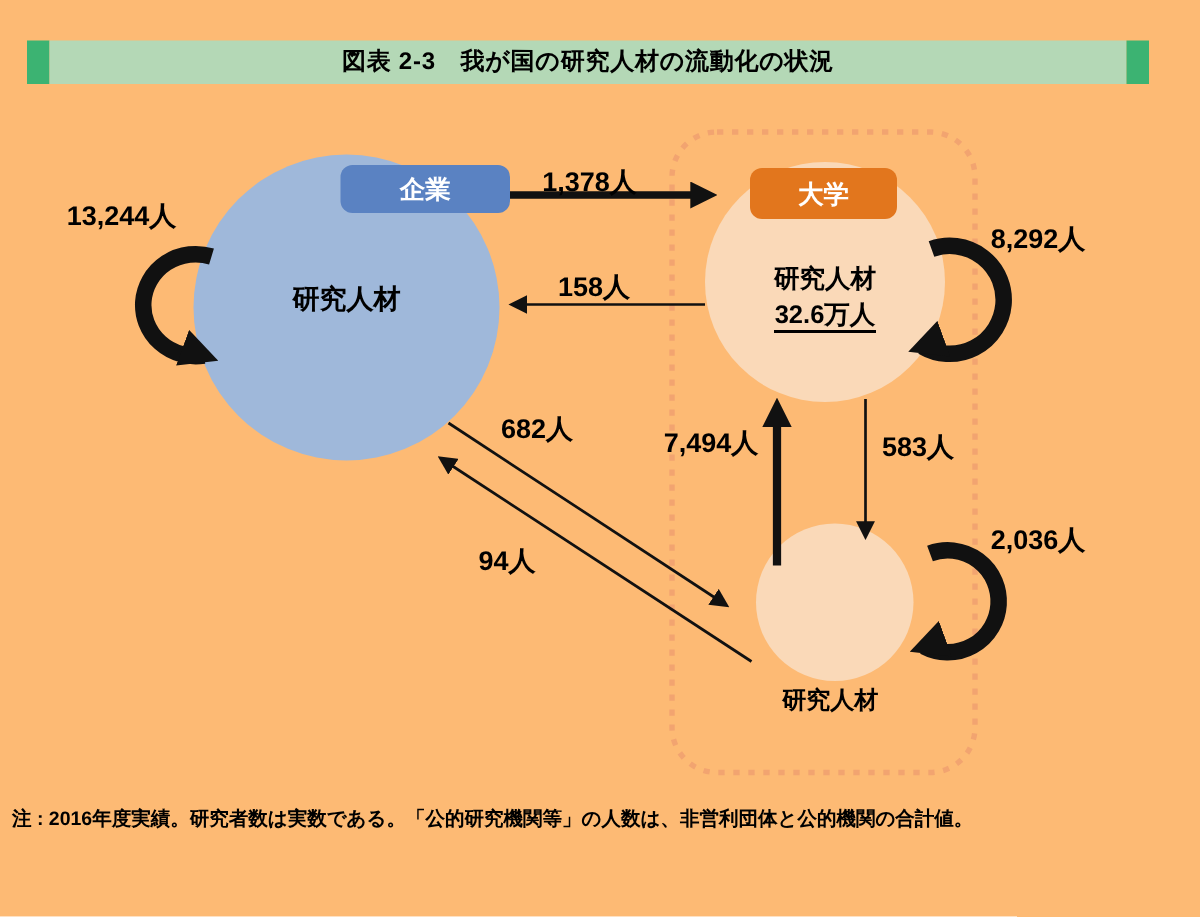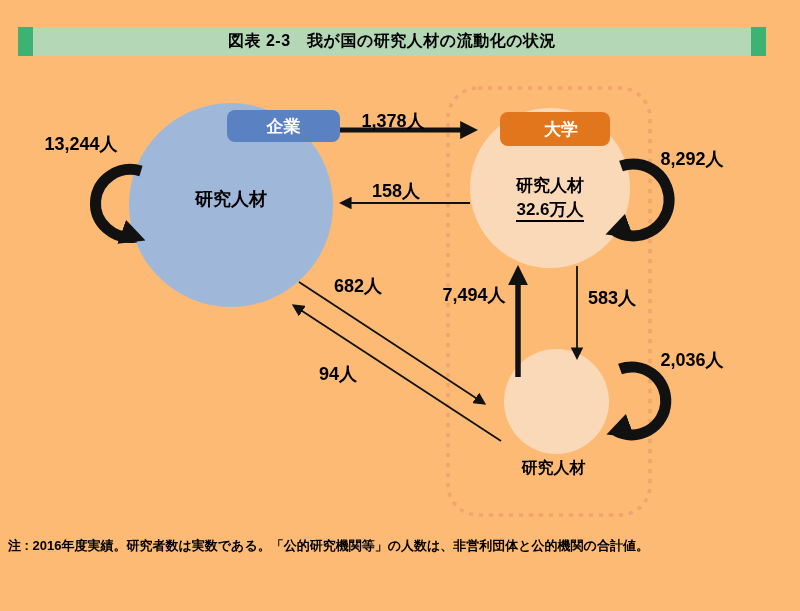--- a/index.html
+++ b/index.html
@@ -19,21 +19,21 @@
             justify-content:center;color:#fff;font-weight:bold;}
   .stats{position:absolute;z-index:3;text-align:center;font-weight:bold;line-height:24px;}
   .stats .uline{border-bottom:2px solid #000;padding-bottom:1px;}
   .num{position:absolute;z-index:3;transform:translateX(-50%);font-size:18px;font-weight:bold;white-space:nowrap;}
 
   .circle-company{left:129px;top:103px;width:204px;height:204px;background:#9fb8da;}
   .circle-university{left:470px;top:108px;width:160px;height:160px;background:#fad9b8;}
   .circle-public{left:504px;top:349px;width:105px;height:105px;background:#fad9b8;}
 
   .box-company{left:183px;top:110px;width:113px;height:32px;background:#5a82c2;border-radius:8px;font-size:17px;margin-left:44px;}
-  .box-university{left:500px;top:112px;width:98px;height:34px;background:#e2761d;border-radius:8px;font-size:17px;padding-left:12px;}
+  .box-university{left:500px;top:112px;width:98px;height:34px;background:#e2761d;border-radius:8px;font-size:17px;}
   .box-public{left:492px;top:377px;width:123px;height:70px;background:#e2761d;border-radius:14px;
               font-size:16px;line-height:23px;}
 
   .stats-company{left:131px;top:187px;width:200px;font-size:18px;}
   .stats-university{left:470px;top:174px;width:160px;font-size:17px;}
   .stats-public{left:481px;top:456px;width:145px;font-size:16px;}
 
   .notes{position:absolute;left:8px;top:534px;width:788px;z-index:3;font-size:13px;font-weight:600;line-height:24px;}
 </style>
 </head>

